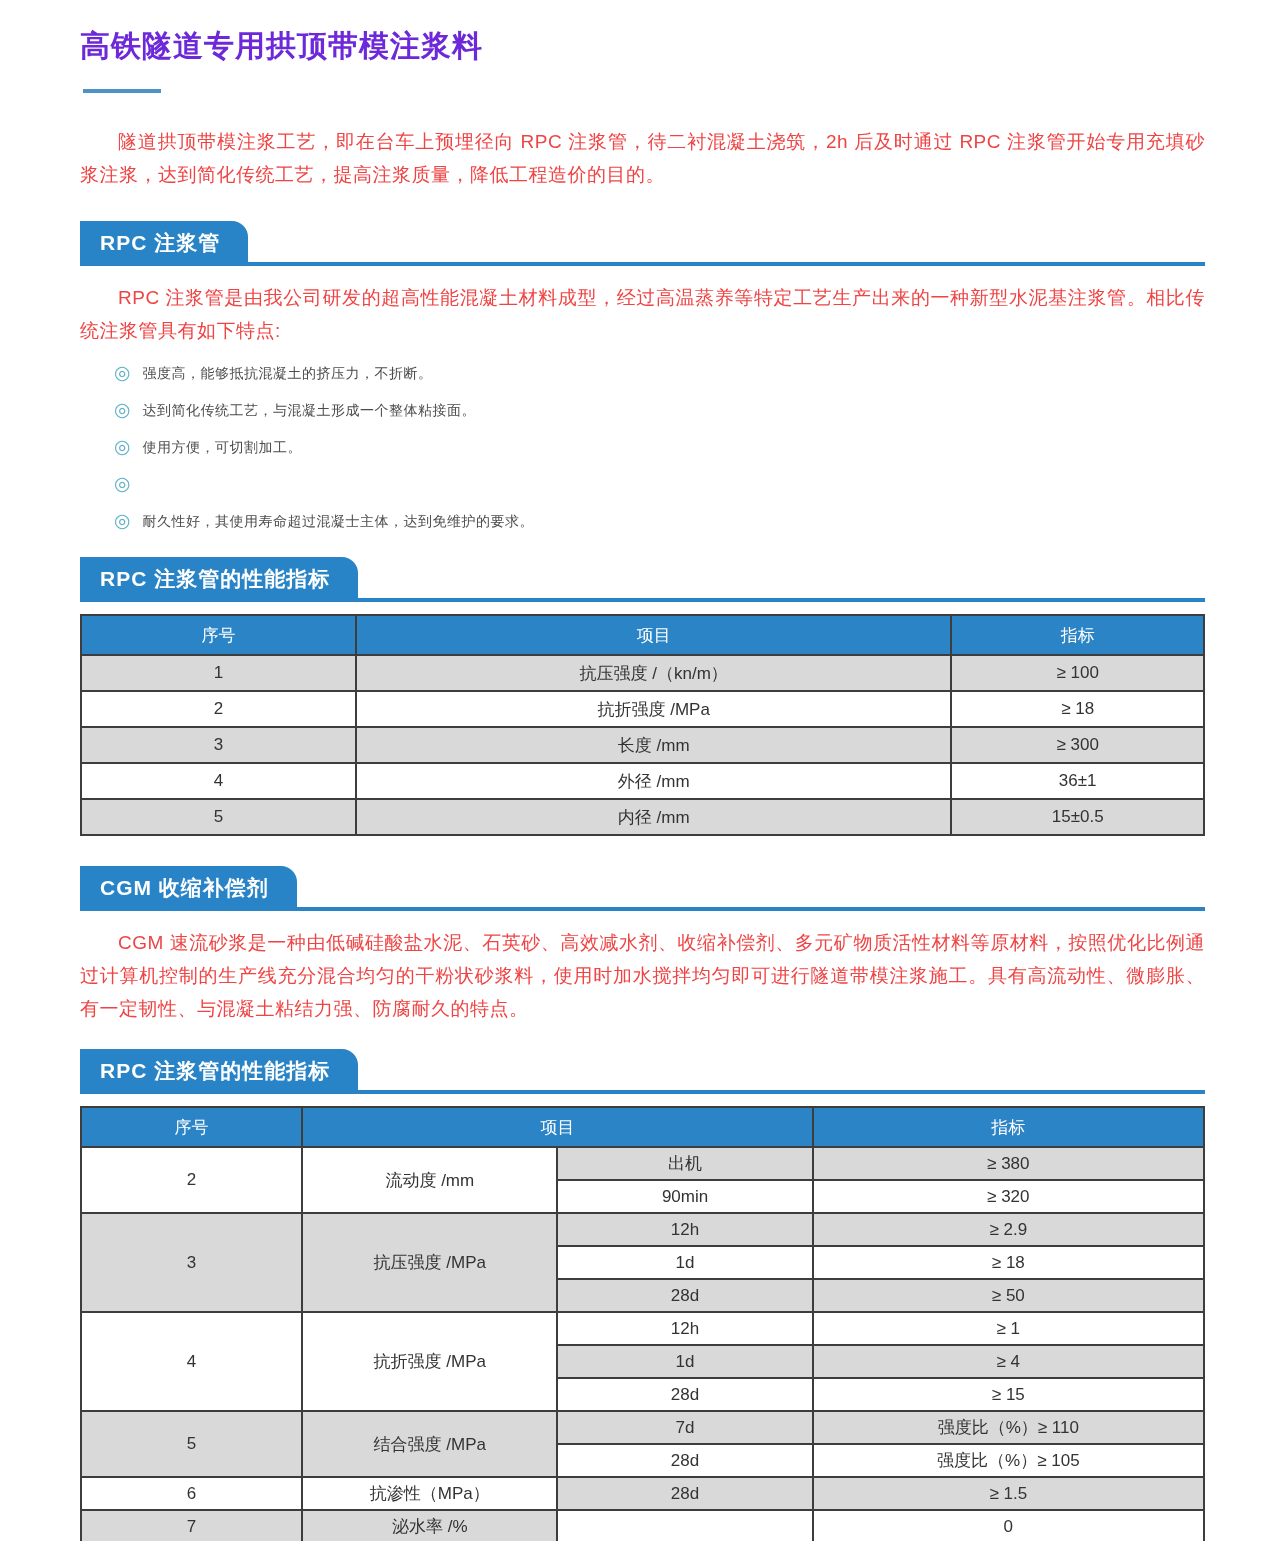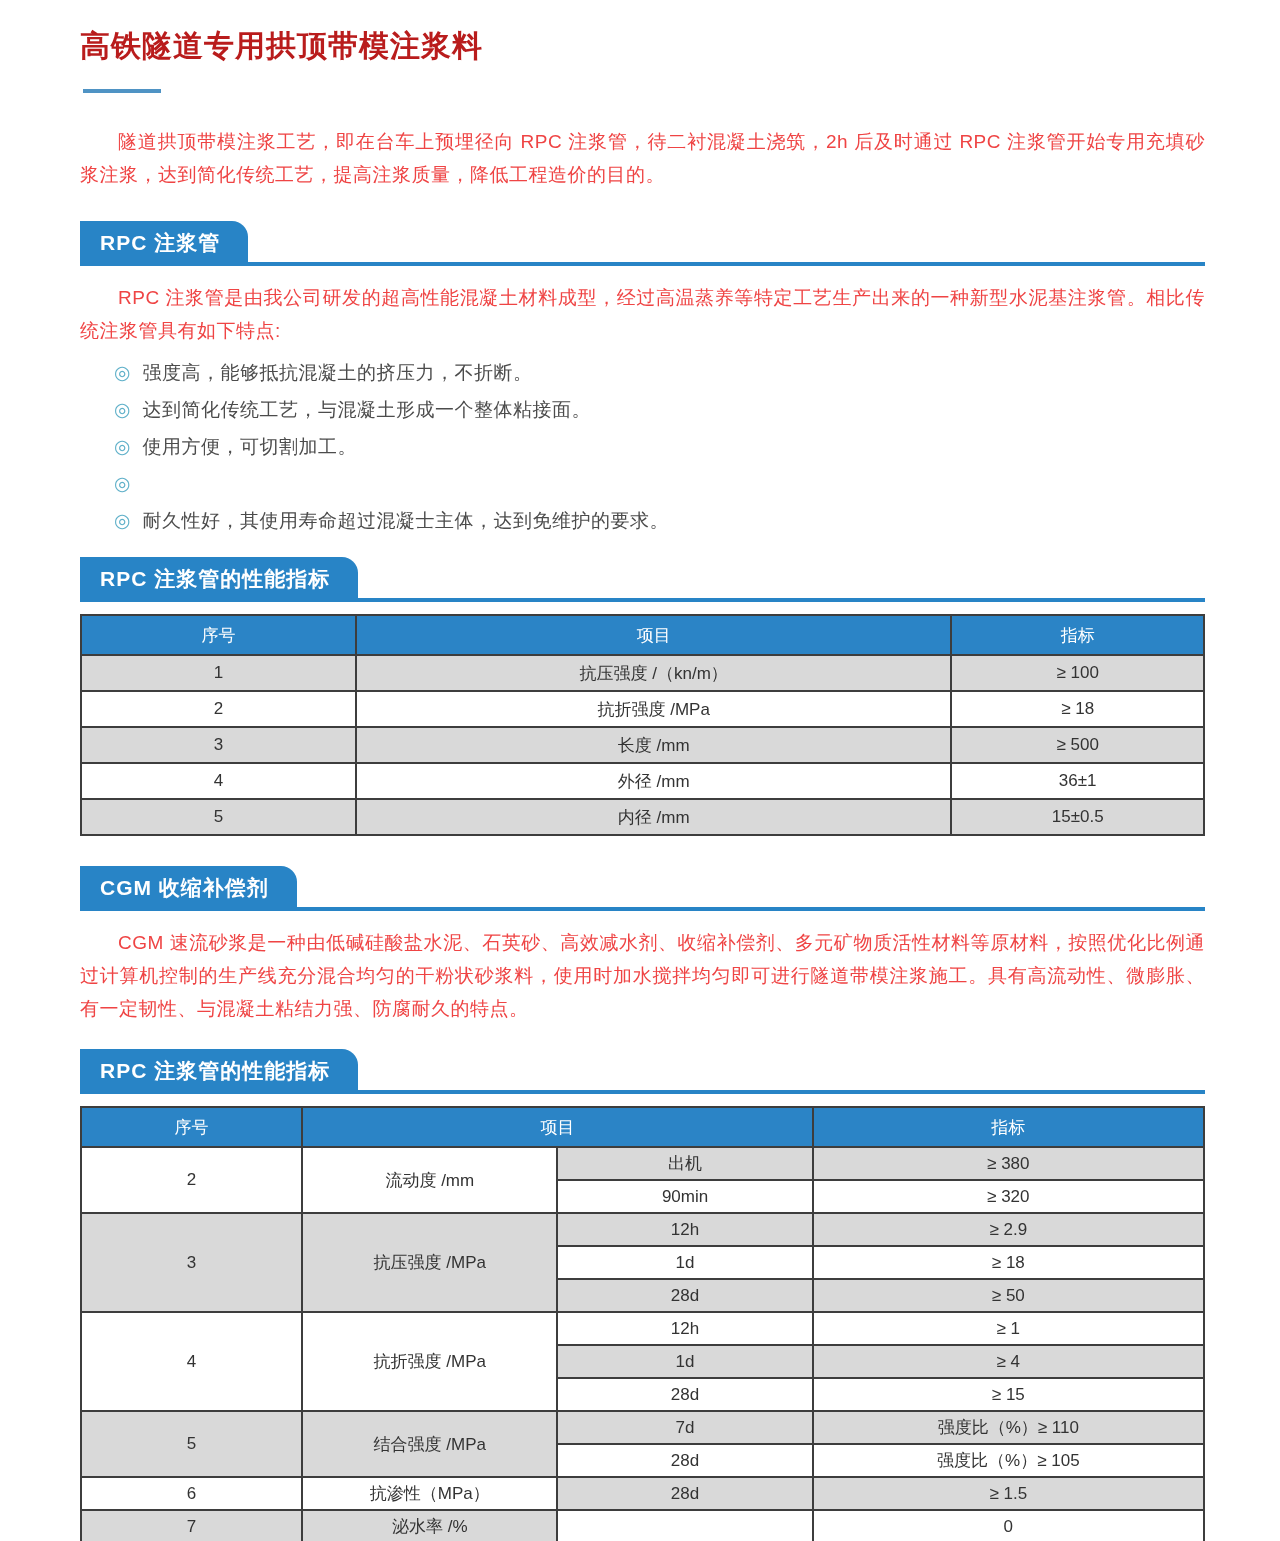--- a/index.html
+++ b/index.html
@@ -1,21 +1,21 @@
 <!DOCTYPE html>
 <html><head>
 <meta charset="utf-8">
 <style>
   * { margin:0; padding:0; box-sizing:border-box; }
   html,body { width:1280px; height:1541px; background:#ffffff; overflow:hidden;
     font-family:"Liberation Sans","DejaVu Sans",sans-serif; }
   .page { width:1280px; height:1541px; padding:26px 75px 0 80px; }
 
   
-  .doc-title { font-size:30px; font-weight:bold; color:#b91c1c; letter-spacing:1px; }
+  .doc-title { font-size:30px; font-weight:bold; color:#6d28d9; letter-spacing:1px; }
   .title-dash { width:78px; height:4px; background:#4f93c4; margin:22px 0 0 3px; }
 
   
   .para { font-size:19px; color:#ef4444; line-height:33px; text-align:justify;
     text-indent:2em; letter-spacing:0.5px; }
   .intro { margin-top:32px; }
 
   
   .sec-head { border-bottom:4px solid #2884c6; line-height:0; }
   .sec-badge { display:inline-block; background:#2884c6; color:#ffffff;
@@ -23,21 +23,21 @@
     border-radius:0 16px 0 0; letter-spacing:1px; }
 
   .mt-sec1 { margin-top:30px; }
   .mt-sec2 { margin-top:24px; }
   .sec-para { margin-top:15px; }
 
   
   .bullets { margin:14px 0 0 34px; }
   .bullet-row { display:flex; align-items:flex-start; margin-bottom:13px; }
   .bullet-mark { color:#5fb0c9; font-size:19px; line-height:24px; margin-right:12px; }
-  .bullet-text { font-size:19px; color:#4c4c4c; line-height:24px; letter-spacing:0.5px; }
+  .bullet-text { font-size:14px; color:#4c4c4c; line-height:24px; letter-spacing:0.5px; }
 
   
   table { width:100%; border-collapse:collapse; table-layout:fixed; margin-top:12px; }
   th,td { border:2px solid #3d3d3d; text-align:center; vertical-align:middle;
     font-size:17px; color:#333333; padding:0 4px; }
   thead th { background:#2b84c6; color:#ffffff; font-weight:normal; height:40px; }
   .t1 td { height:36px; }
   .t2 td { height:33px; }
   .g { background:#d9d9d9; }
 
@@ -100,21 +100,21 @@
         <td class="g">≥ 100</td>
       </tr>
       <tr>
         <td>2</td>
         <td>抗折强度 /MPa</td>
         <td>≥ 18</td>
       </tr>
       <tr>
         <td class="g">3</td>
         <td class="g">长度 /mm</td>
-        <td class="g">≥ 500</td>
+        <td class="g">≥ 300</td>
       </tr>
       <tr>
         <td>4</td>
         <td>外径 /mm</td>
         <td>36±1</td>
       </tr>
       <tr>
         <td class="g">5</td>
         <td class="g">内径 /mm</td>
         <td class="g">15±0.5</td>

